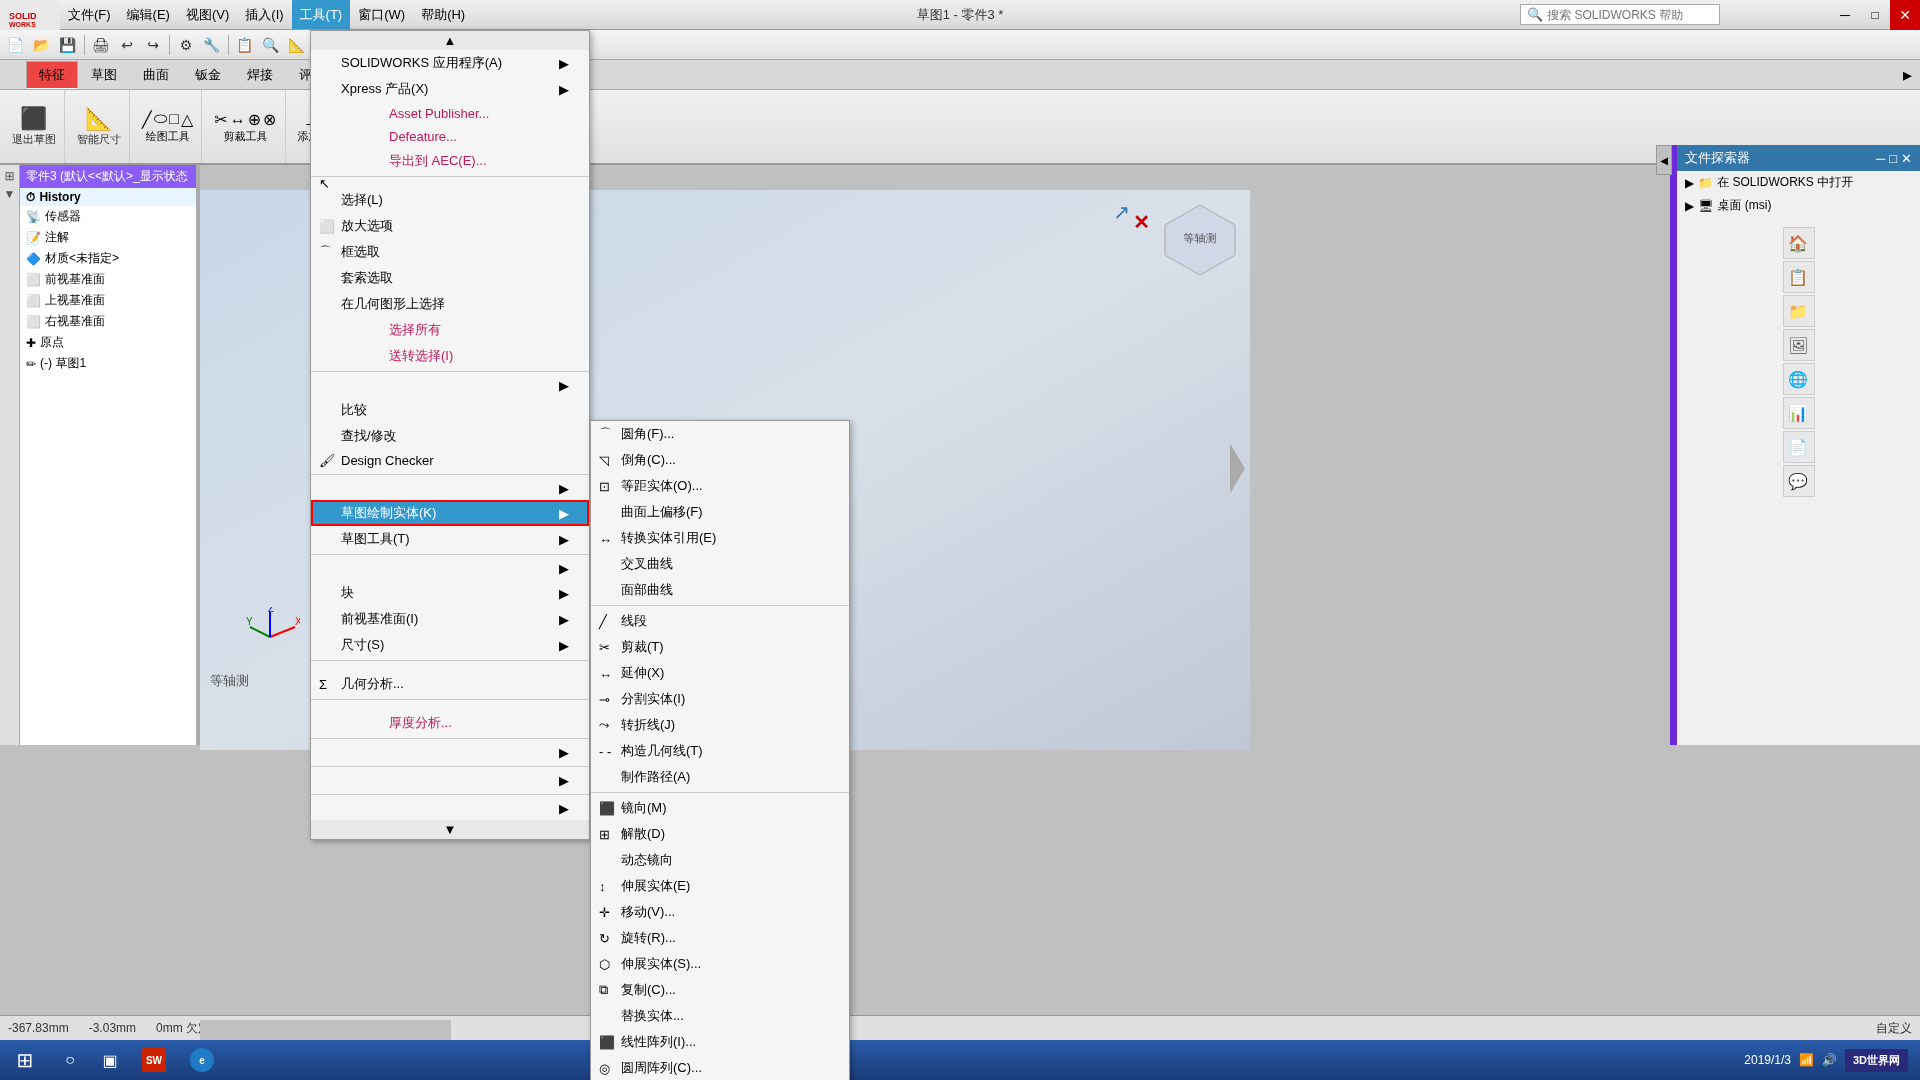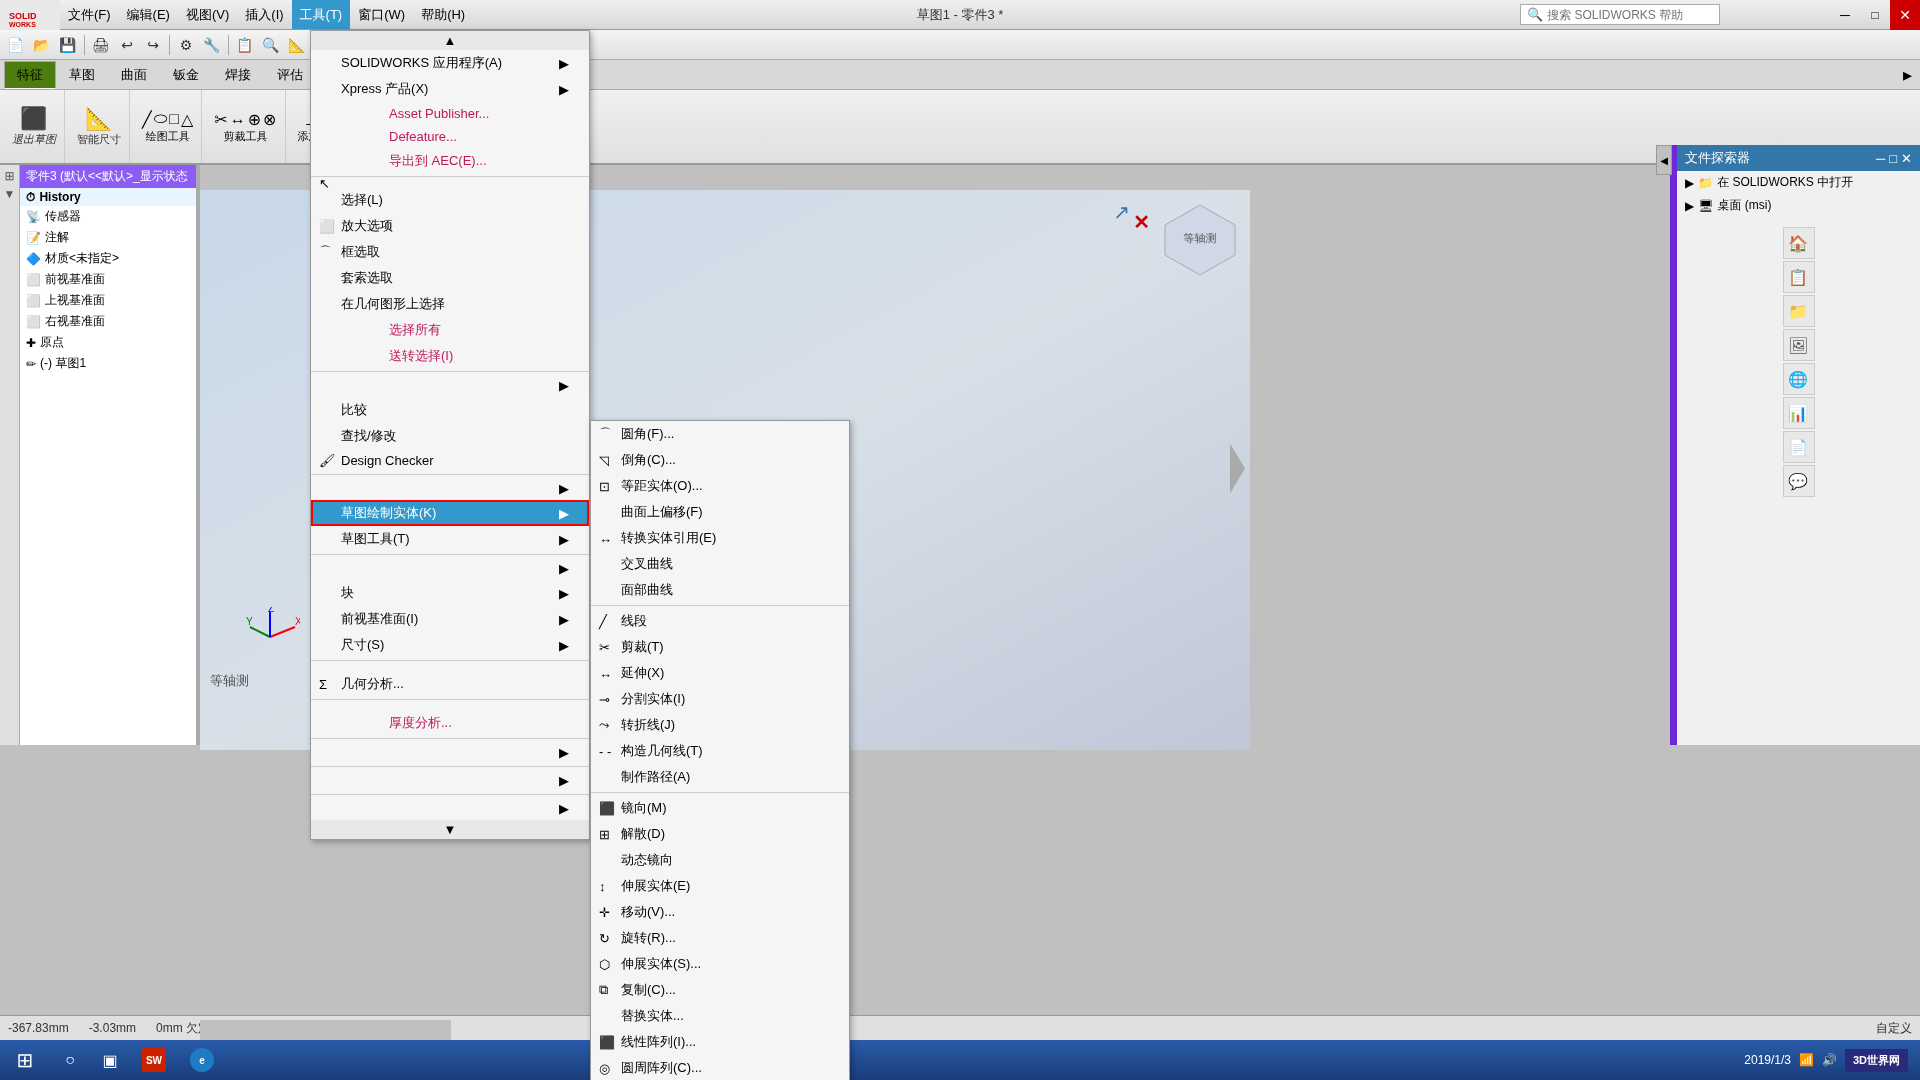--- a/index.html
+++ b/index.html
@@ -42,21 +42,21 @@
     
     .cmd-tabs {
       position: absolute; top: 60px; left: 0; width: 1920px; height: 30px;
       background: #d8d8d8; border-bottom: 1px solid #aaa;
       display: flex; align-items: center; padding-left: 4px;
     }
     .cmd-tab {
       padding: 4px 12px; cursor: pointer; font-size: 13px; color: #000;
       border: 1px solid transparent; background: transparent;
     }
-    .cmd-tab.active { background: #4d7c0f; border: 1px solid #aaa; border-bottom: 1px solid white; }
+    .cmd-tab.active { background: #ef4444; border: 1px solid #aaa; border-bottom: 1px solid white; margin-left: 22px; }
 
     
     .ribbon-area {
       position: absolute; top: 90px; left: 0; width: 1920px; height: 75px;
       background: linear-gradient(to bottom, #f0f0f0, #e0e0e0);
       border-bottom: 2px solid #999;
       display: flex; align-items: center; padding: 0 4px; gap: 4px;
     }
     .ribbon-group {
       display: flex; flex-direction: column; align-items: center; justify-content: center;
@@ -240,21 +240,21 @@
   <div class="cmd-tab">钣金</div>
   <div class="cmd-tab">焊接</div>
   <div class="cmd-tab">评估</div>
   <div class="cmd-tab">SOLIDWC</div>
   <div style="position:absolute; right:8px; top:50%; transform:translateY(-50%); font-size:18px; cursor:pointer;">▸</div>
 </div>
 
 <div class="ribbon-area">
   <div class="ribbon-group">
     <div style="font-size:22px;">⬛</div>
-    <div style="font-size:11px; color:#333;font-style:italic;">退出草图</div>
+    <div style="font-size:11px; color:#333;">退出草图</div>
   </div>
   <div class="ribbon-group">
     <div style="font-size:22px;">📐</div>
     <div style="font-size:11px; color:#333;">智能尺寸</div>
   </div>
   <div class="ribbon-group">
     <div style="font-size:16px; display:flex; gap:2px;">
       <span>╱</span>
         <span>⬭</span>
         <span>□</span>

